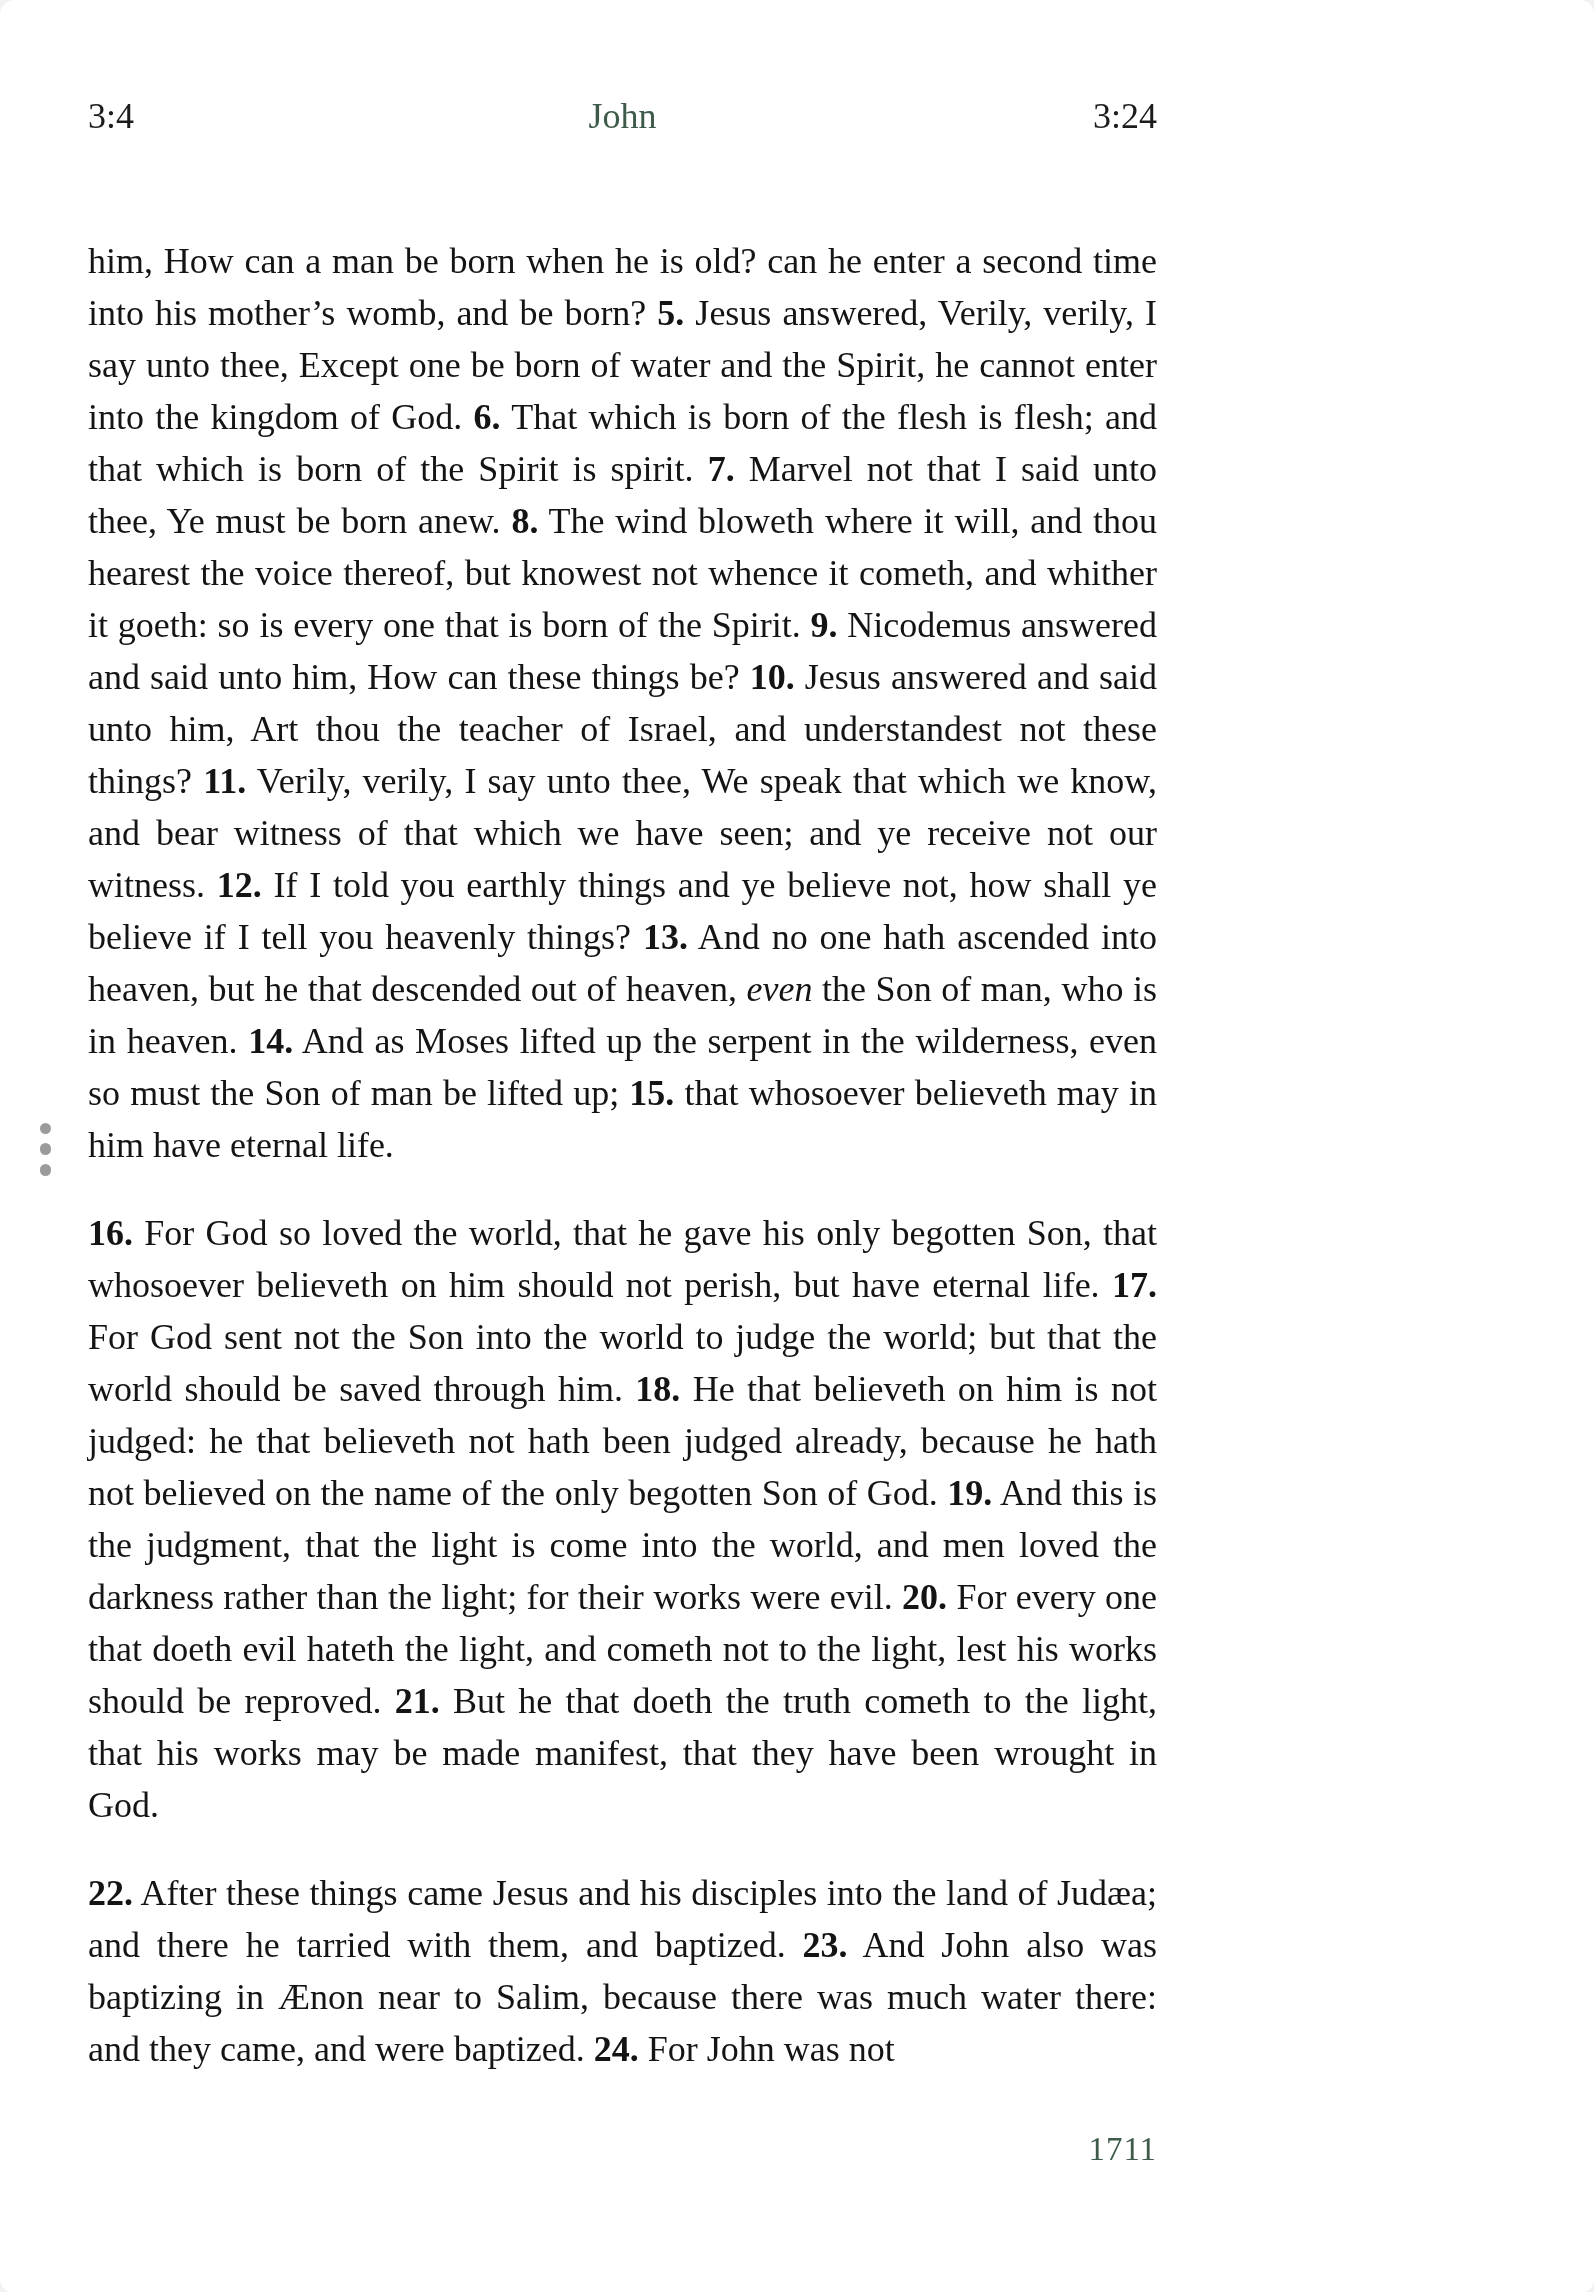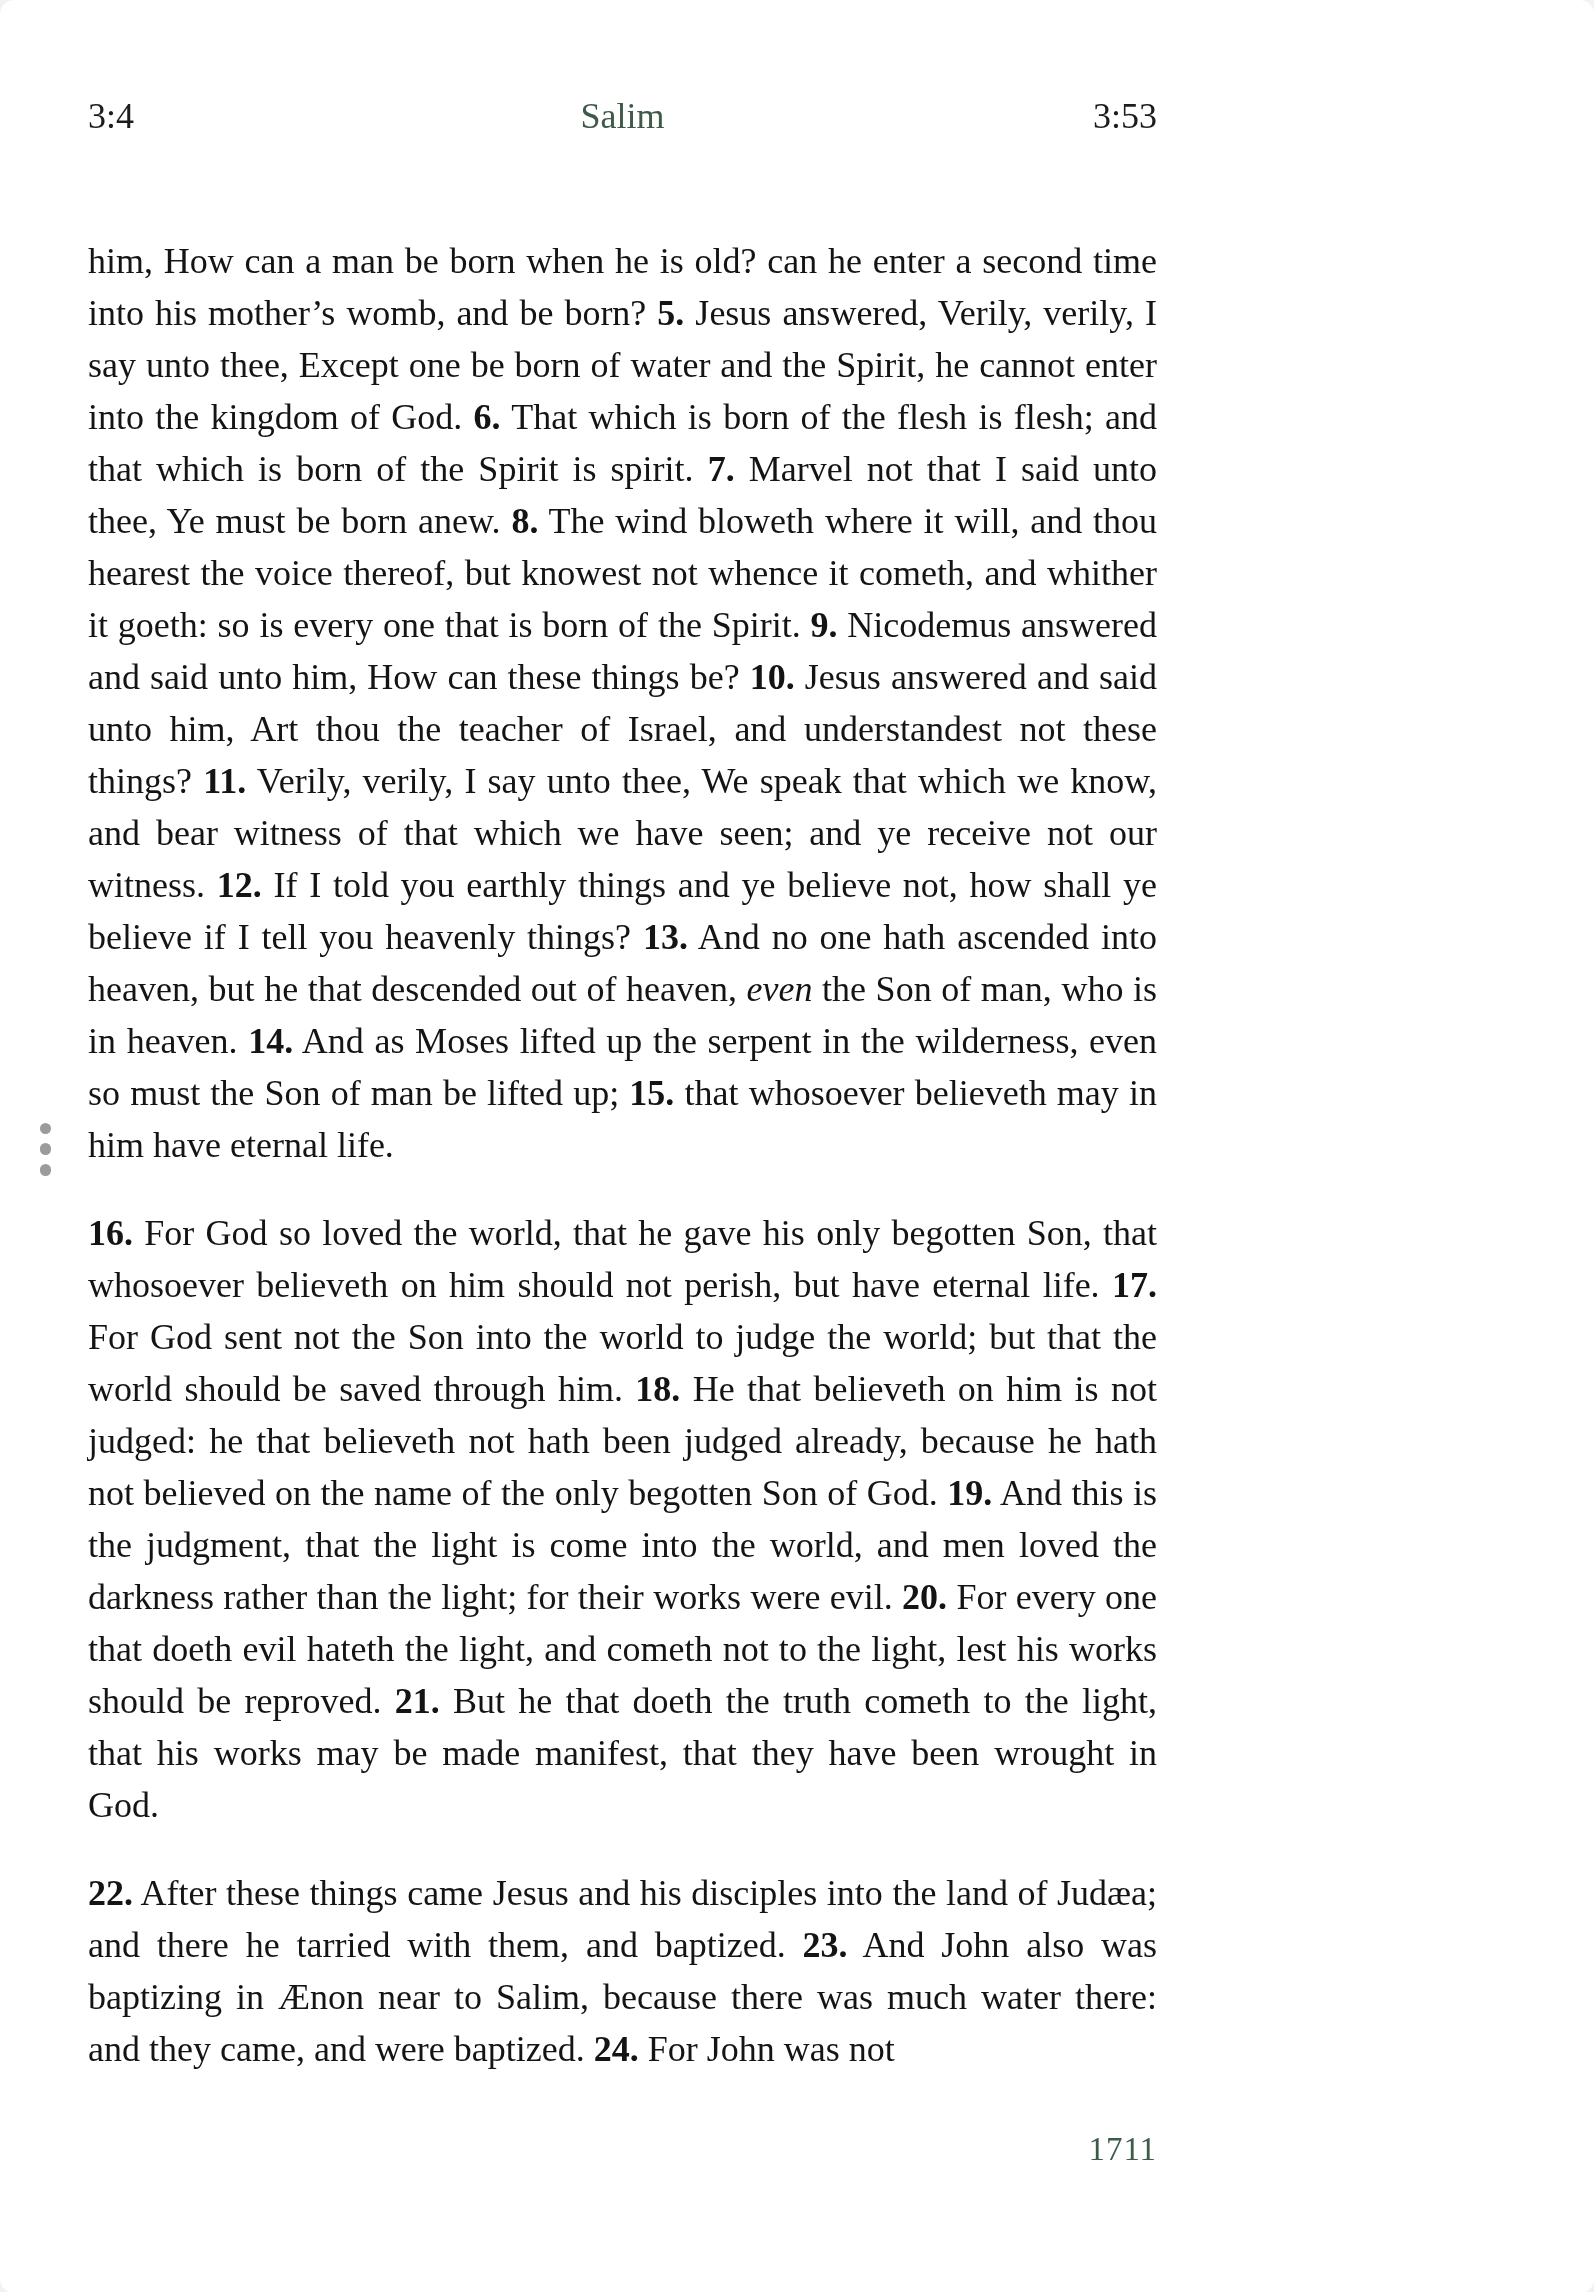--- a/index.html
+++ b/index.html
@@ -82,22 +82,22 @@
   <div class="kebab-menu" title="">
     <span class="dot"></span>
     <span class="dot"></span>
     <span class="dot"></span>
   </div>
 
   <div class="content-column">
 
     <div class="page-header">
       <span class="ref-left">3:4</span>
-      <span class="book-title">Salim</span>
-      <span class="ref-right">3:53</span>
+      <span class="book-title">John</span>
+      <span class="ref-right">3:24</span>
     </div>
 
     <div class="scripture">
       <p class="body-para"><span class="seg-normal">him, How can a man be born when he is old? can he enter a second time into his mother’s womb, and be born? </span><span class="seg-verse">5.</span><span class="seg-normal"> Jesus answered, Verily, verily, I say unto thee, Except one be born of water and the Spirit, he cannot enter into the kingdom of God. </span><span class="seg-verse">6.</span><span class="seg-normal"> That which is born of the flesh is flesh; and that which is born of the Spirit is spirit. </span><span class="seg-verse">7.</span><span class="seg-normal"> Marvel not that I said unto thee, Ye must be born anew. </span><span class="seg-verse">8.</span><span class="seg-normal"> The wind bloweth where it will, and thou hearest the voice thereof, but knowest not whence it cometh, and whither it goeth: so is every one that is born of the Spirit. </span><span class="seg-verse">9.</span><span class="seg-normal"> Nicodemus answered and said unto him, How can these things be? </span><span class="seg-verse">10.</span><span class="seg-normal"> Jesus answered and said unto him, Art thou the teacher of Israel, and understandest not these things? </span><span class="seg-verse">11.</span><span class="seg-normal"> Verily, verily, I say unto thee, We speak that which we know, and bear witness of that which we have seen; and ye receive not our witness. </span><span class="seg-verse">12.</span><span class="seg-normal"> If I told you earthly things and ye believe not, how shall ye believe if I tell you heavenly things? </span><span class="seg-verse">13.</span><span class="seg-normal"> And no one hath ascended into heaven, but he that descended out of heaven, </span><span class="seg-italic">even</span><span class="seg-normal"> the Son of man, who is in heaven. </span><span class="seg-verse">14.</span><span class="seg-normal"> And as Moses lifted up the serpent in the wilderness, even so must the Son of man be lifted up; </span><span class="seg-verse">15.</span><span class="seg-normal"> that whosoever believeth may in him have eternal life.</span></p>
       <p class="body-para"><span class="seg-verse">16.</span><span class="seg-normal"> For God so loved the world, that he gave his only begotten Son, that whosoever believeth on him should not perish, but have eternal life. </span><span class="seg-verse">17.</span><span class="seg-normal"> For God sent not the Son into the world to judge the world; but that the world should be saved through him. </span><span class="seg-verse">18.</span><span class="seg-normal"> He that believeth on him is not judged: he that believeth not hath been judged already, because he hath not believed on the name of the only begotten Son of God. </span><span class="seg-verse">19.</span><span class="seg-normal"> And this is the judgment, that the light is come into the world, and men loved the darkness rather than the light; for their works were evil. </span><span class="seg-verse">20.</span><span class="seg-normal"> For every one that doeth evil hateth the light, and cometh not to the light, lest his works should be reproved. </span><span class="seg-verse">21.</span><span class="seg-normal"> But he that doeth the truth cometh to the light, that his works may be made manifest, that they have been wrought in God.</span></p>
       <p class="body-para"><span class="seg-verse">22.</span><span class="seg-normal"> After these things came Jesus and his disciples into the land of Judæa; and there he tarried with them, and baptized. </span><span class="seg-verse">23.</span><span class="seg-normal"> And John also was baptizing in Ænon near to Salim, because there was much water there: and they came, and were baptized. </span><span class="seg-verse">24.</span><span class="seg-normal"> For John was not</span></p>
     </div>
 
     <div class="page-number">1711</div>
 

